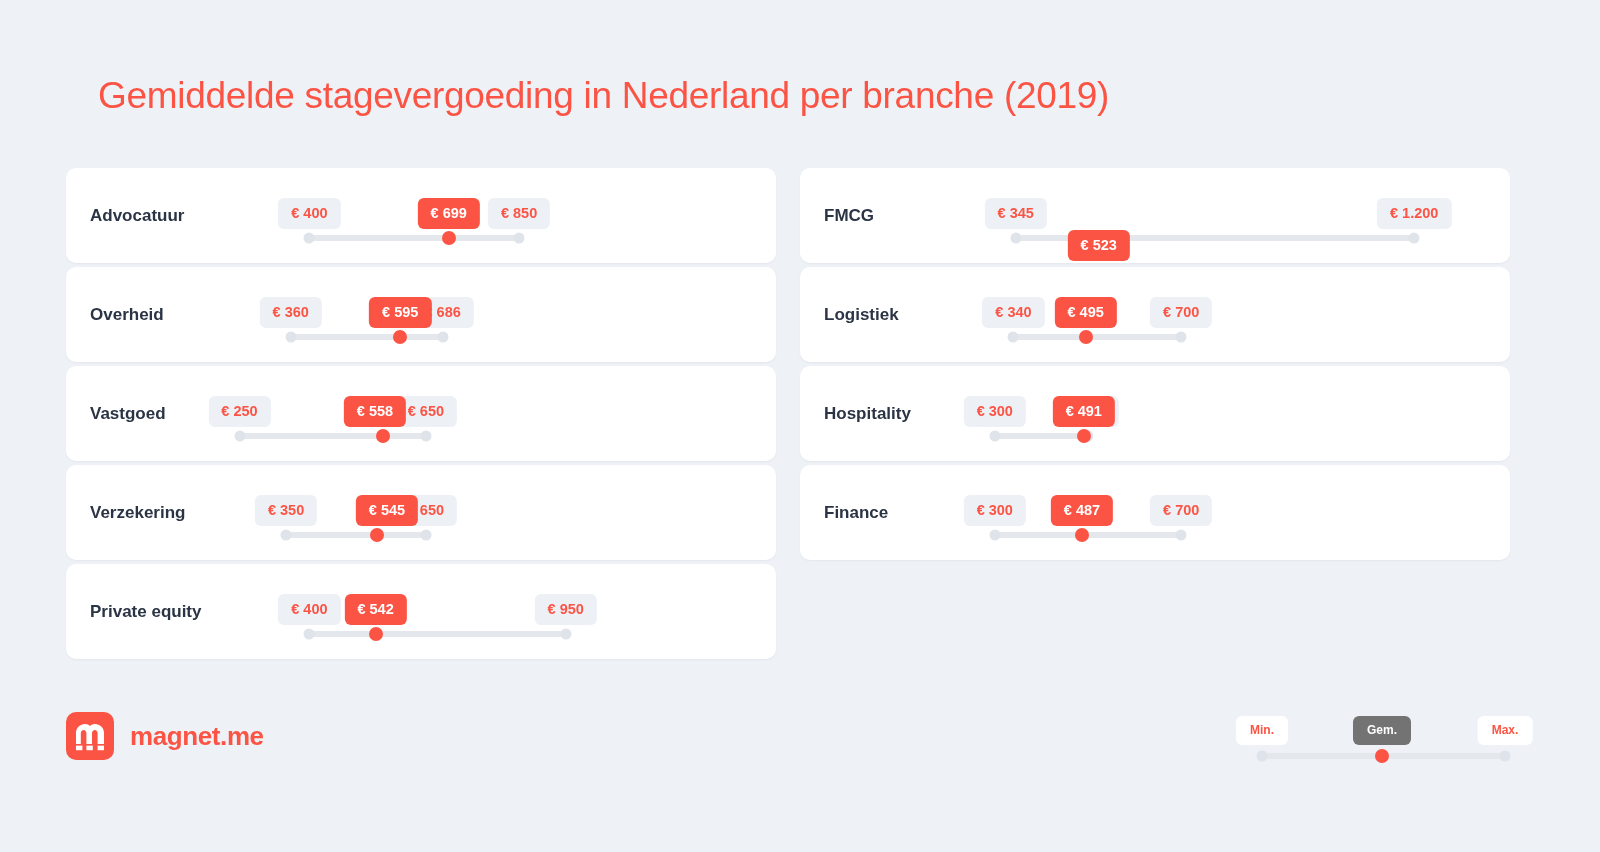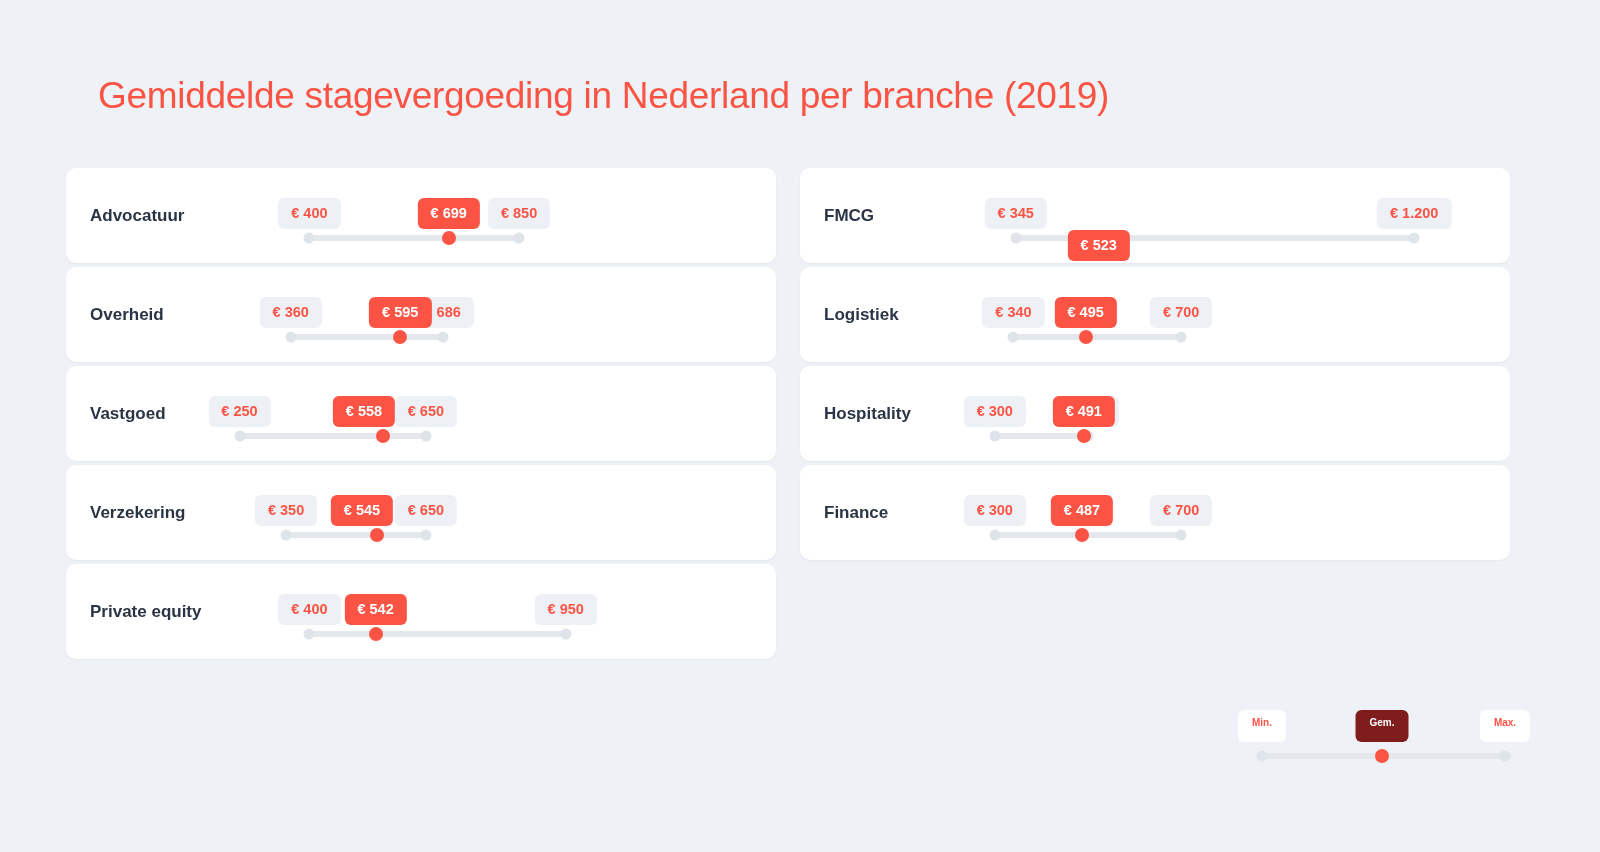--- a/index.html
+++ b/index.html
@@ -152,34 +152,34 @@
 
   #legend {
     position: absolute;
     right: 92px;
     top: 10px;
     width: 300px;
     height: 80px;
   }
   .legend-badge {
     position: absolute;
-    top: 8px;
+    top: 14px;
     transform: translateX(-50%);
-    padding: 7px 14px 14px 14px;
+    padding: 7px 14px 8px 14px;
     border-radius: 6px;
-    font-size: 10px;
+    font-size: 12px;
     font-weight: bold;
     white-space: nowrap;
   }
   .legend-badge.min, .legend-badge.max {
     background: #ffffff;
     color: #fb5445;
   }
   .legend-badge.mean {
-    background: #7f1d1d;
+    background: #737373;
     color: #ffffff;
   }
   .legend-track {
     position: absolute;
     left: 40px;
     right: 0px;
     height: 6px;
     border-radius: 3px;
     background: #e4e8ed;
     top: 51px;
@@ -234,33 +234,33 @@
       </div>
       <div class="card">
         <div class="card-label">Vastgoed</div>
         <div class="plot">
           <div class="track" style="left: 173.5px; width: 186.4px;"></div>
           <div class="dot end" style="left: 173.5px;"></div>
           <div class="dot end" style="left: 359.9px;"></div>
           <div class="dot mean" style="left: 317.028px;"></div>
           <div class="badge min" style="left: 173.5px;">€ 250</div>
           <div class="badge max" style="left: 359.9px;">€ 650</div>
-          <div class="badge mean" style="left: 298px;">€ 558</div>
+          <div class="badge mean" style="left: 309px;">€ 558</div>
         </div>
       </div>
       <div class="card">
         <div class="card-label">Verzekering</div>
         <div class="plot">
           <div class="track" style="left: 220.1px; width: 139.8px;"></div>
           <div class="dot end" style="left: 220.1px;"></div>
           <div class="dot end" style="left: 359.9px;"></div>
           <div class="dot mean" style="left: 310.97px;"></div>
           <div class="badge min" style="left: 220.1px;">€ 350</div>
           <div class="badge max" style="left: 359.9px;">€ 650</div>
-          <div class="badge mean" style="left: 296px;">€ 545</div>
+          <div class="badge mean" style="left: 321px;">€ 545</div>
         </div>
       </div>
       <div class="card">
         <div class="card-label">Private equity</div>
         <div class="plot">
           <div class="track" style="left: 243.4px; width: 256.3px;"></div>
           <div class="dot end" style="left: 243.4px;"></div>
           <div class="dot end" style="left: 499.7px;"></div>
           <div class="dot mean" style="left: 309.572px;"></div>
           <div class="badge min" style="left: 243.4px;">€ 400</div>
@@ -315,20 +315,31 @@
           <div class="dot mean" style="left: 281.942px;"></div>
           <div class="badge min" style="left: 194.8px;">€ 300</div>
           <div class="badge max" style="left: 381.2px;">€ 700</div>
           <div class="badge mean" style="left: 281.942px;">€ 487</div>
         </div>
       </div>
     </div>
 </div>
 
 <div id="footer">
+  <div id="logo">
+    <span class="logo-mark">
+      <svg width="48" height="48" viewBox="0 0 48 48" aria-hidden="true">
+        <path fill="#ffffff" d="M13 32 L13 21 C13 15.5 17.3 12 22 12 C24.2 12 25.9 12.8 27 14 C28.1 12.8 29.8 12 32 12 C36.7 12 41 15.5 41 21 L41 32 L34.6 32 L34.6 21.4 C34.6 19.4 33.4 18.1 31.8 18.1 C30.2 18.1 29 19.4 29 21.4 L29 32 L23.4 32 L23.4 21.4 C23.4 19.4 22.2 18.1 20.6 18.1 C19 18.1 17.8 19.4 17.8 21.4 L17.8 32 Z" transform="translate(-3,0)"></path>
+        <rect x="10" y="33.6" width="6.4" height="4.6" fill="#ffffff"></rect>
+        <rect x="20.4" y="33.6" width="6.4" height="4.6" fill="#ffffff"></rect>
+        <rect x="31.6" y="33.6" width="6.4" height="4.6" fill="#ffffff"></rect>
+      </svg>
+    </span>
+    <span class="logo-wordmark">magnet.me</span>
+  </div>
 
   <div id="legend">
     <div class="legend-badge min" style="left:54px;">Min.</div>
     <div class="legend-badge mean" style="left:174px;">Gem.</div>
     <div class="legend-badge max" style="left:297px;">Max.</div>
     <div class="legend-track" style="left:54px; width:243px;"></div>
     <div class="legend-dot end" style="left:54px;"></div>
     <div class="legend-dot mean" style="left:174px;"></div>
     <div class="legend-dot end" style="left:297px;"></div>
   </div>

